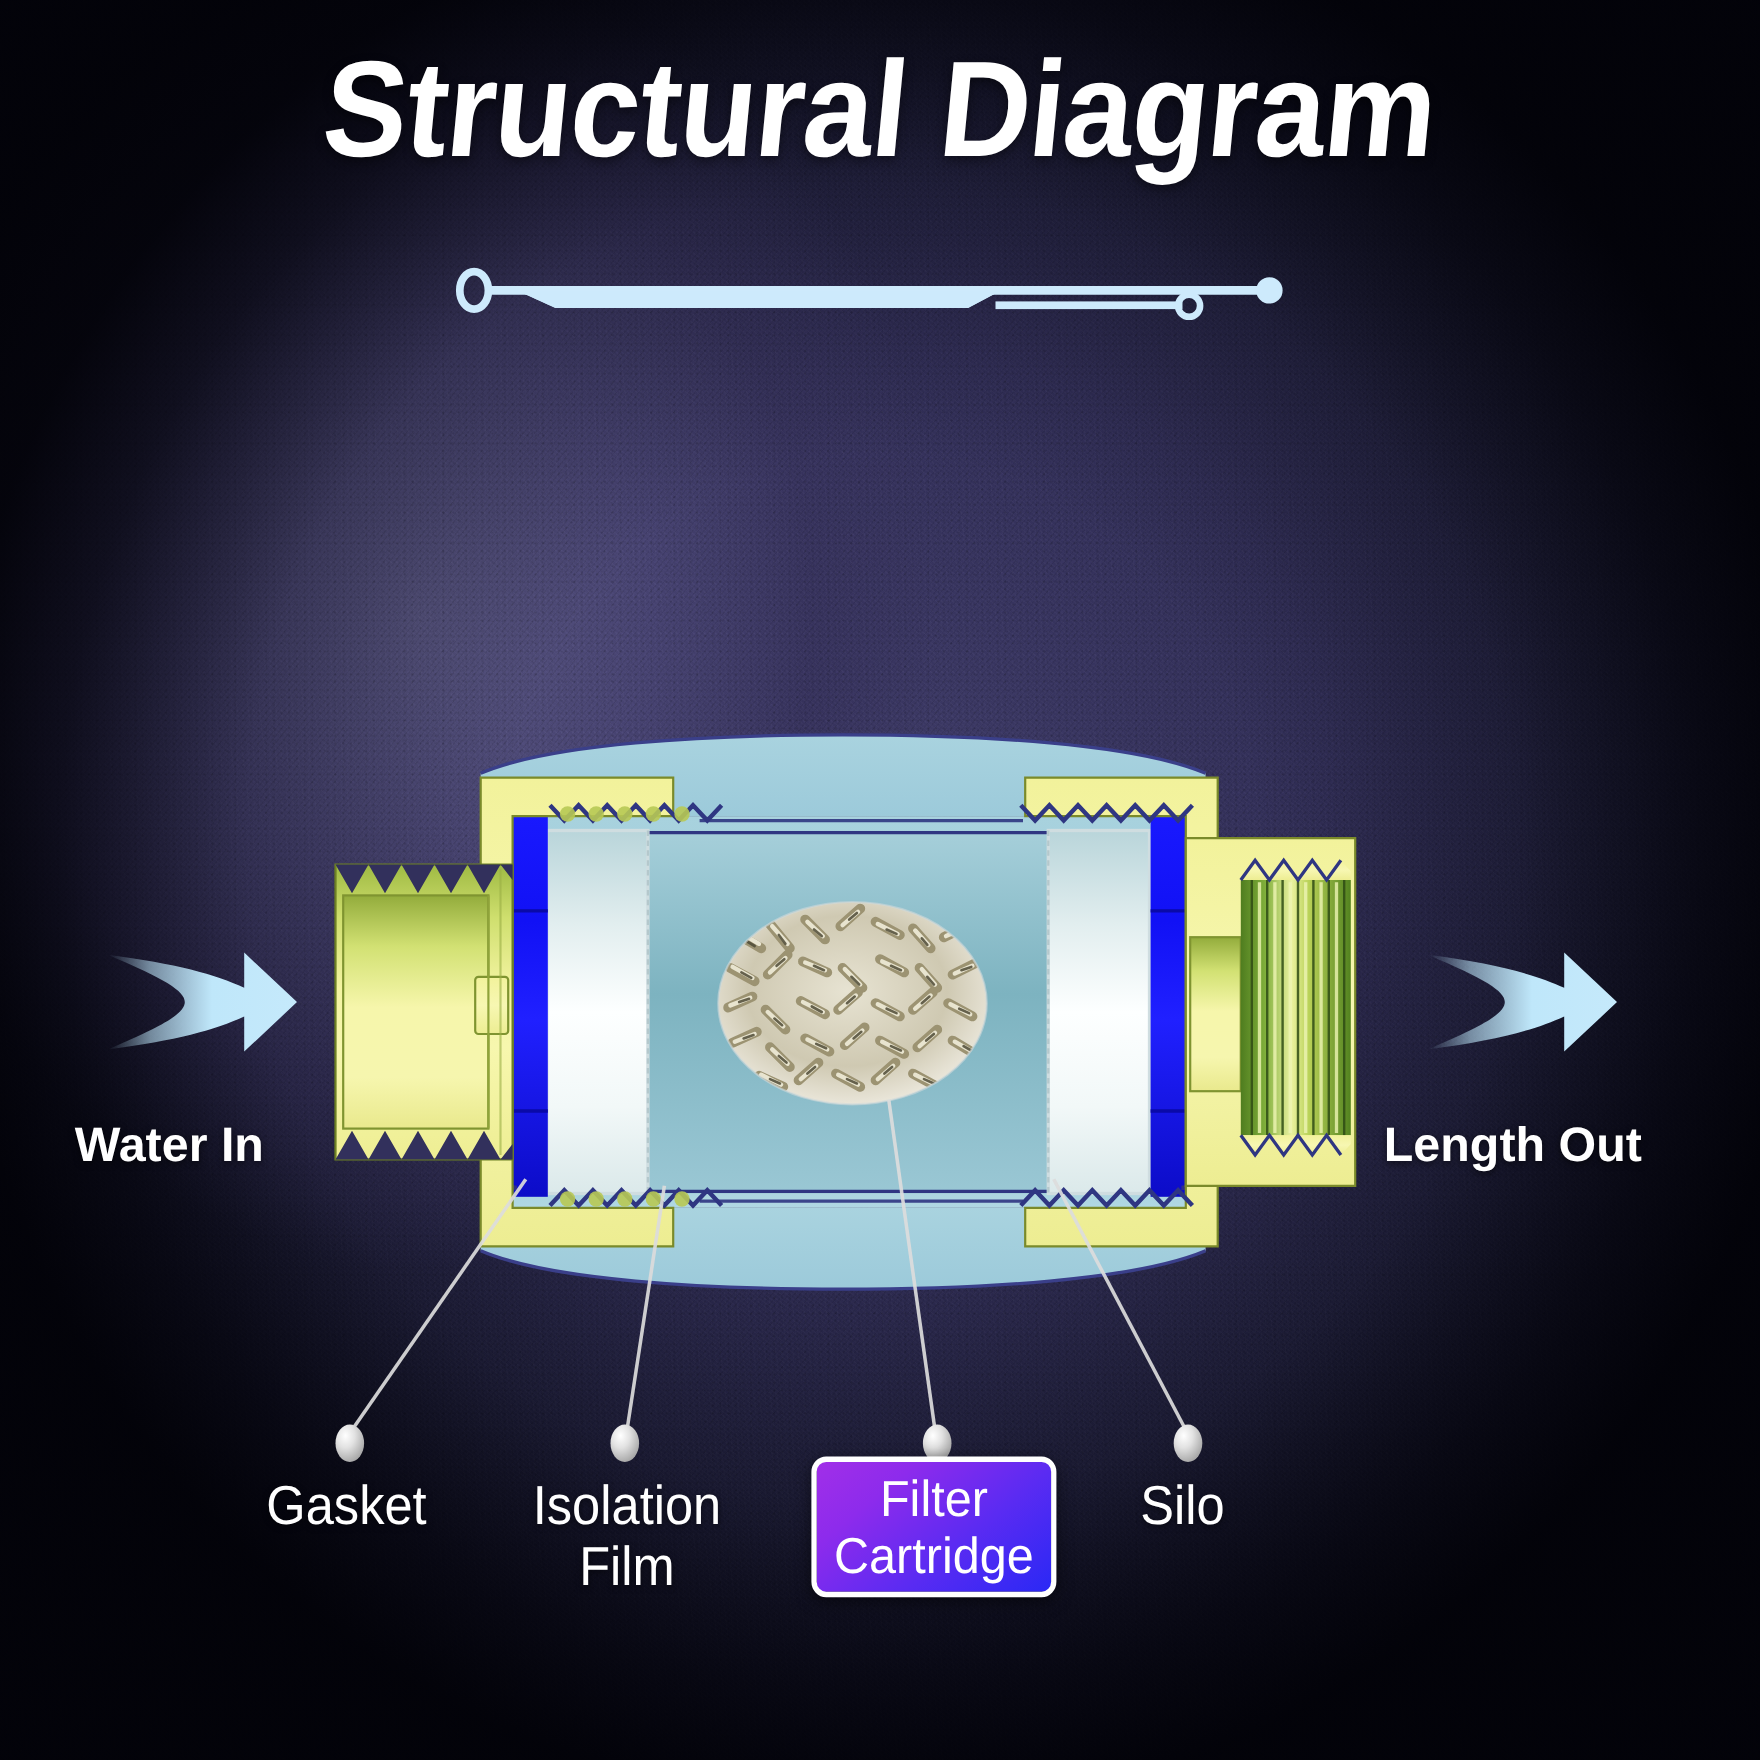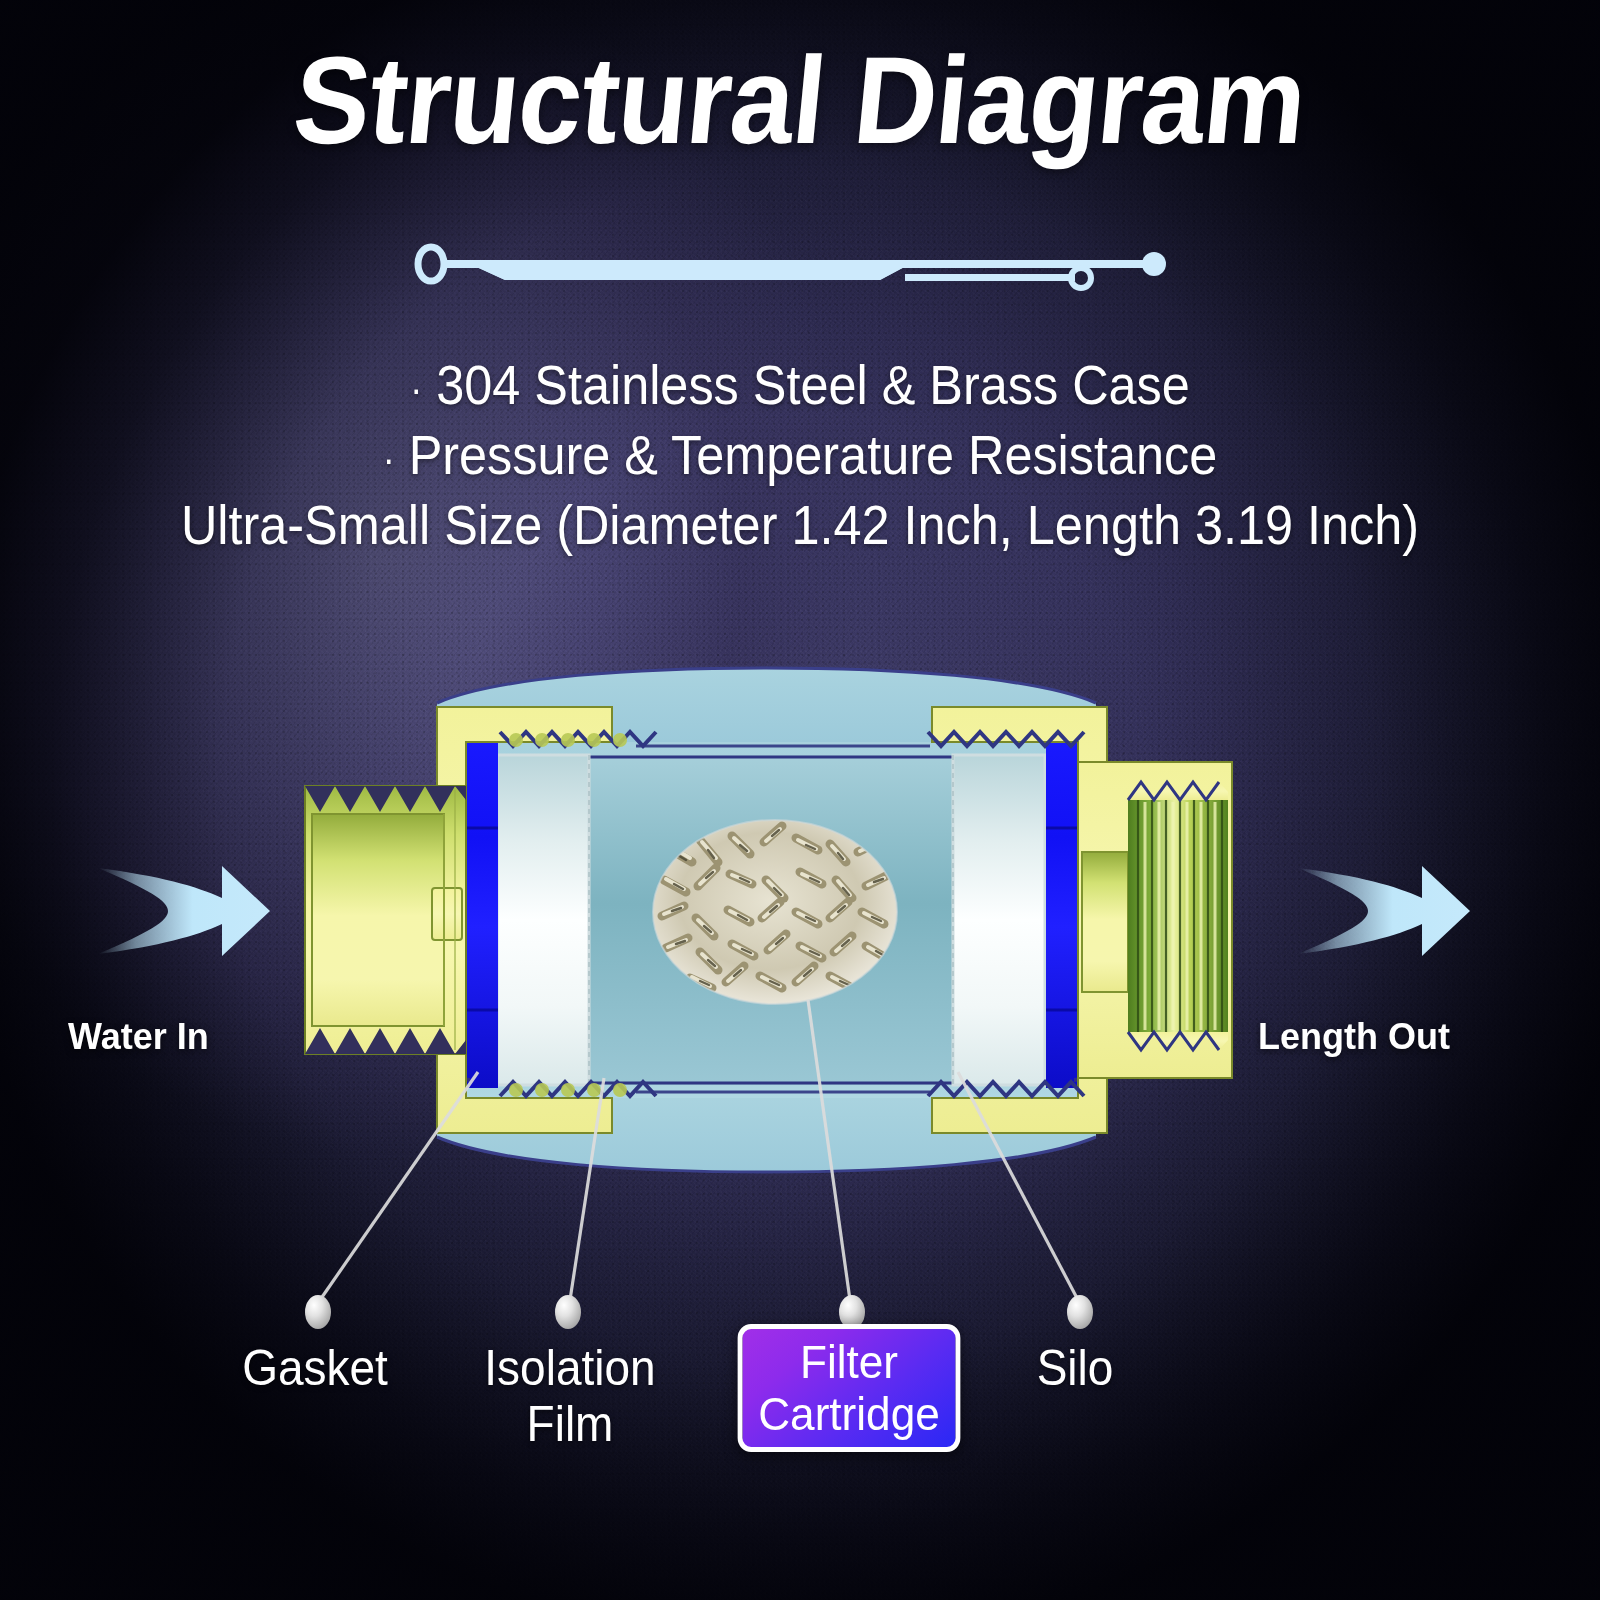--- a/index.html
+++ b/index.html
@@ -85,21 +85,21 @@
   }
   .spec-line .dot { font-size:40px; vertical-align:middle; }
 
   
   #product { position:absolute; left:0; top:0; width:1600px; height:1600px; pointer-events:none; }
 
   
   .water-label {
     position:absolute;
     color:#ffffff;
-    font-size:36px;
+    font-size:44px;
     font-weight:bold;
     white-space:nowrap;
     text-shadow:0 2px 7px rgba(0,0,0,.6);
   }
   #water-in-label  { left:68px;  top:1016px; }
   #water-out-label { left:1258px; top:1016px; }
 
   
   .callout {
     position:absolute;
@@ -150,33 +150,20 @@
       <path d="M470,26 L505,42 L880,42 L910,26 Z" stroke="none" opacity="0.95"></path>
       <path d="M470,26 L505,42 L880,42 L910,26 L470,26 Z" stroke="none"></path>
       <path d="M895,30 L1078,30 L1078,40 L912,40 Z" stroke="none" opacity="0"></path>
       <path d="M900,28 L1075,40 L1075,46 L890,34 Z" stroke="none" opacity="0"></path>
       <rect x="905" y="36" width="170" height="7" stroke="none"></rect>
       <ellipse cx="1081" cy="40" rx="10" ry="10" fill="none" stroke-width="6"></ellipse>
       <circle cx="1154" cy="26" r="12" stroke="none"></circle>
     </g>
   </svg>
 
-  <div id="specs">
-    <div class="spec-line">
-      <span class="dot">·</span>
-      <span>304 Stainless Steel &amp; Brass Case</span>
-    </div>
-    <div class="spec-line">
-      <span class="dot">·</span>
-      <span>Pressure &amp; Temperature Resistance</span>
-    </div>
-    <div class="spec-line">
-      <span>Ultra-Small Size (Diameter 1.42 Inch, Length 3.19 Inch)</span>
-    </div>
-  </div>
 
   <svg id="product" viewBox="0 0 1600 1600" width="1600" height="1600">
     <defs>
 
       <linearGradient id="gBrassV" x1="0" y1="0" x2="0" y2="1">
         <stop offset="0%" stop-color="#9fba43"></stop>
         <stop offset="18%" stop-color="#cfdf6e"></stop>
         <stop offset="42%" stop-color="#f4f4a2"></stop>
         <stop offset="62%" stop-color="#f7f7ae"></stop>
         <stop offset="100%" stop-color="#eeee93"></stop>

